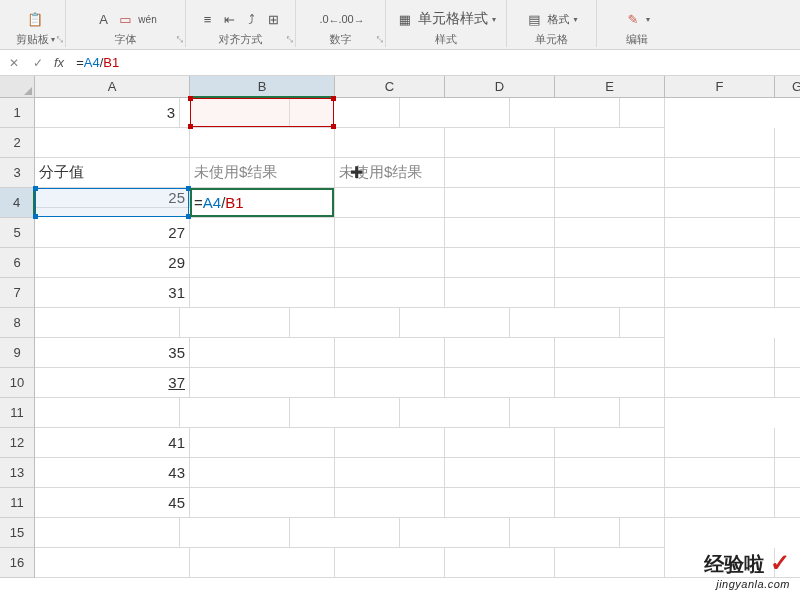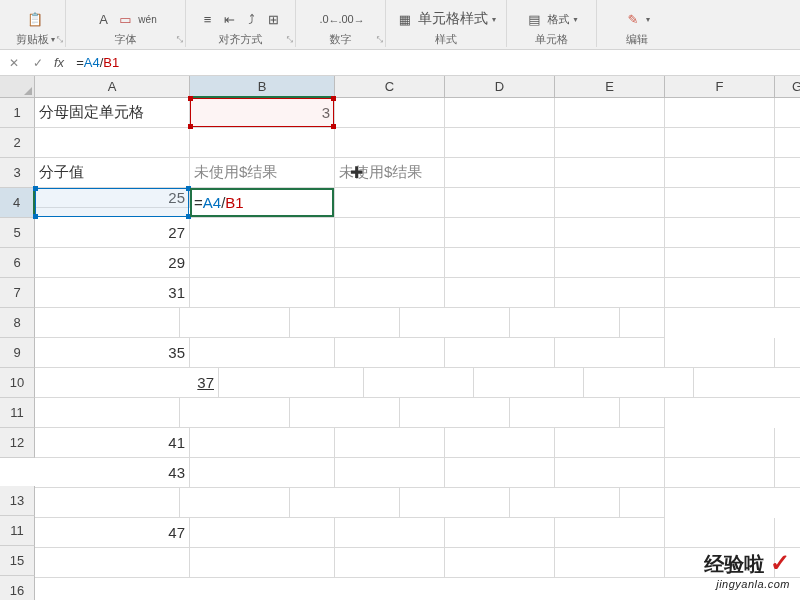--- a/index.html
+++ b/index.html
@@ -160,28 +160,27 @@
       <div class="row-header" style="height: 30px;">3</div>
       <div class="row-header selected" style="height: 30px;">4</div>
       <div class="row-header" style="height: 30px;">5</div>
       <div class="row-header" style="height: 30px;">6</div>
       <div class="row-header" style="height: 30px;">7</div>
       <div class="row-header" style="height: 30px;">8</div>
       <div class="row-header" style="height: 30px;">9</div>
       <div class="row-header" style="height: 30px;">10</div>
       <div class="row-header" style="height: 30px;">11</div>
       <div class="row-header" style="height: 30px;">12</div>
-      <div class="row-header" style="height: 30px; margin-top: 28px;">13</div>
+      <div class="row-header" style="height: 30px;">13</div>
       <div class="row-header" style="height: 30px;">11</div>
       <div class="row-header" style="height: 30px;">15</div>
       <div class="row-header" style="height: 30px;">16</div>
     </div>
   <div class="cells" id="cells">
       <div class="cell-row">
-        <div class="cell" style="width: 155px; height: 30px;">分母固定单元格</div>
         <div class="cell right" style="width: 145px; height: 30px;">3</div>
         <div class="cell" style="width: 110px; height: 30px;"></div>
         <div class="cell" style="width: 110px; height: 30px;"></div>
         <div class="cell" style="width: 110px; height: 30px;"></div>
         <div class="cell" style="width: 110px; height: 30px;"></div>
         <div class="cell" style="width: 45px; height: 30px;"></div>
       </div>
       <div class="cell-row">
         <div class="cell" style="width: 155px; height: 30px;"></div>
         <div class="cell" style="width: 145px; height: 30px;"></div>
@@ -252,21 +251,21 @@
       <div class="cell-row">
         <div class="cell right" style="width: 155px; height: 30px;">35</div>
         <div class="cell" style="width: 145px; height: 30px;"></div>
         <div class="cell" style="width: 110px; height: 30px;"></div>
         <div class="cell" style="width: 110px; height: 30px;"></div>
         <div class="cell" style="width: 110px; height: 30px;"></div>
         <div class="cell" style="width: 110px; height: 30px;"></div>
         <div class="cell" style="width: 45px; height: 30px;"></div>
       </div>
       <div class="cell-row">
-        <div class="cell right" style="width: 184px; height: 30px; text-decoration: underline;">37</div>
+        <div class="cell right" style="width: 155px; height: 30px; text-decoration: underline;">37</div>
         <div class="cell" style="width: 145px; height: 30px;"></div>
         <div class="cell" style="width: 110px; height: 30px;"></div>
         <div class="cell" style="width: 110px; height: 30px;"></div>
         <div class="cell" style="width: 110px; height: 30px;"></div>
         <div class="cell" style="width: 110px; height: 30px;"></div>
         <div class="cell" style="width: 45px; height: 30px;"></div>
       </div>
       <div class="cell-row">
         <div class="cell" style="width: 145px; height: 30px;"></div>
         <div class="cell" style="width: 110px; height: 30px;"></div>
@@ -287,29 +286,29 @@
       <div class="cell-row">
         <div class="cell right" style="width: 155px; height: 30px;">43</div>
         <div class="cell" style="width: 145px; height: 30px;"></div>
         <div class="cell" style="width: 110px; height: 30px;"></div>
         <div class="cell" style="width: 110px; height: 30px;"></div>
         <div class="cell" style="width: 110px; height: 30px;"></div>
         <div class="cell" style="width: 110px; height: 30px;"></div>
         <div class="cell" style="width: 45px; height: 30px;"></div>
       </div>
       <div class="cell-row">
-        <div class="cell" style="width: 145px; height: 30px;"></div>
-        <div class="cell" style="width: 110px; height: 30px;"></div>
-        <div class="cell" style="width: 110px; height: 30px;"></div>
-        <div class="cell" style="width: 110px; height: 30px;"></div>
-        <div class="cell" style="width: 110px; height: 30px;"></div>
-        <div class="cell" style="width: 45px; height: 30px;"></div>
-      </div>
-      <div class="cell-row">
-        <div class="cell right" style="width: 155px; height: 30px;">47</div>
+        <div class="cell right" style="width: 155px; height: 30px;">45</div>
+        <div class="cell" style="width: 145px; height: 30px;"></div>
+        <div class="cell" style="width: 110px; height: 30px;"></div>
+        <div class="cell" style="width: 110px; height: 30px;"></div>
+        <div class="cell" style="width: 110px; height: 30px;"></div>
+        <div class="cell" style="width: 110px; height: 30px;"></div>
+        <div class="cell" style="width: 45px; height: 30px;"></div>
+      </div>
+      <div class="cell-row">
         <div class="cell" style="width: 145px; height: 30px;"></div>
         <div class="cell" style="width: 110px; height: 30px;"></div>
         <div class="cell" style="width: 110px; height: 30px;"></div>
         <div class="cell" style="width: 110px; height: 30px;"></div>
         <div class="cell" style="width: 110px; height: 30px;"></div>
         <div class="cell" style="width: 45px; height: 30px;"></div>
       </div>
       <div class="cell-row">
         <div class="cell" style="width: 155px; height: 30px;"></div>
         <div class="cell" style="width: 145px; height: 30px;"></div>

